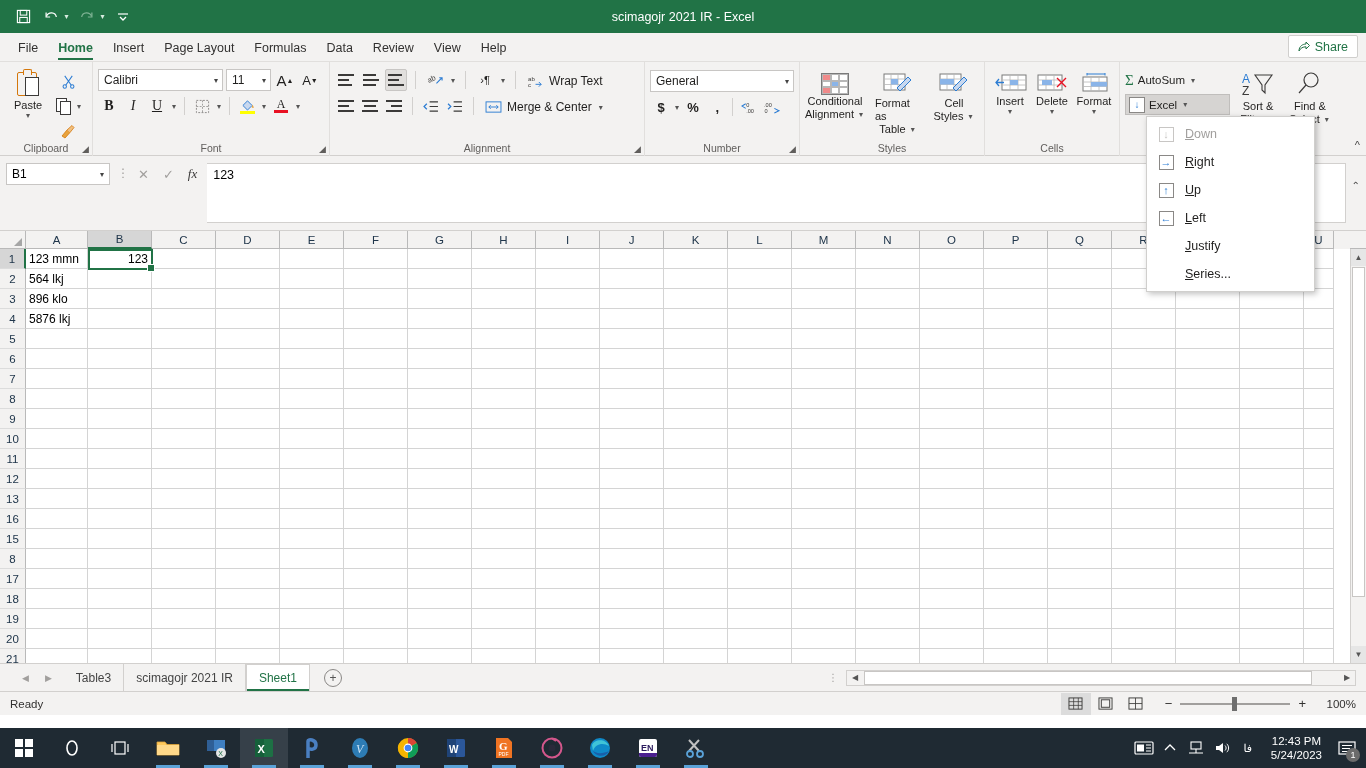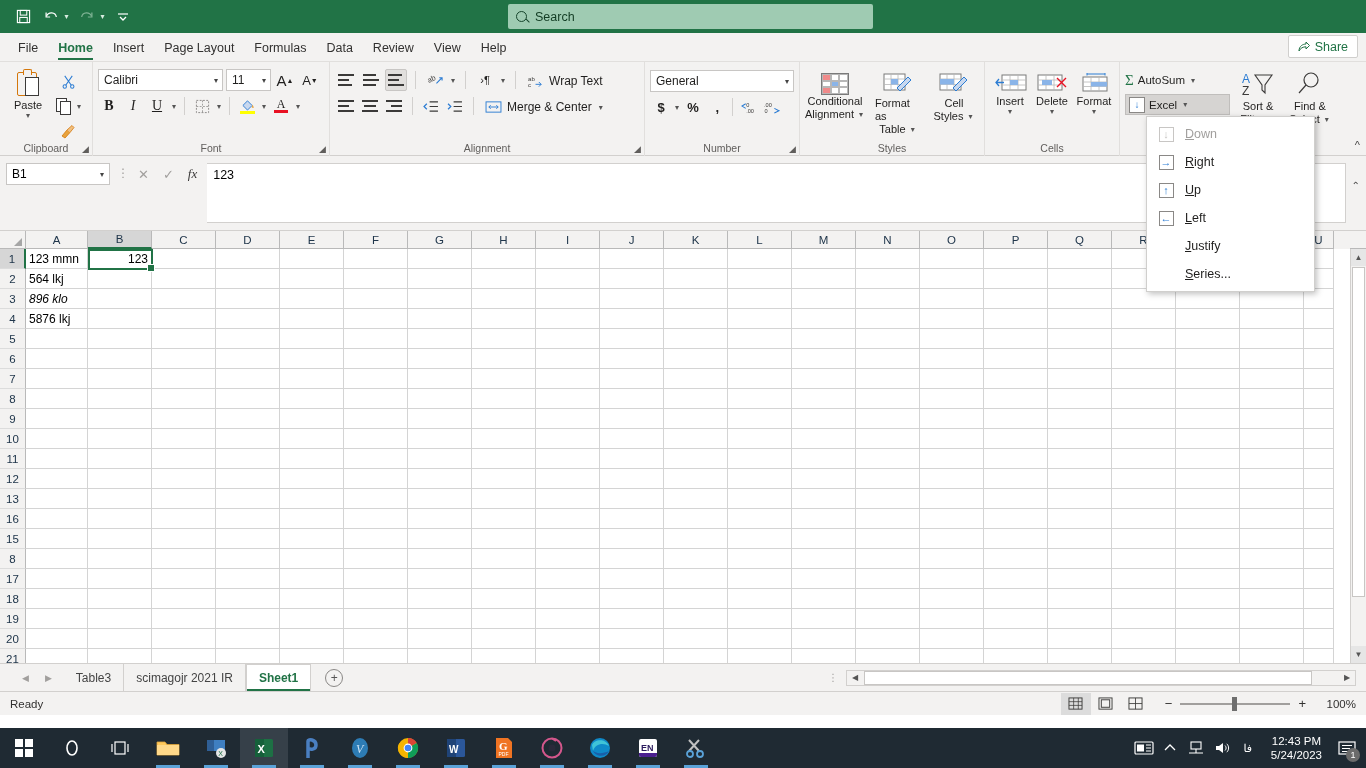--- a/index.html
+++ b/index.html
@@ -232,21 +232,21 @@
     height: 28px; background: #f3f2f1; display: flex; align-items: center;
     border-top: 1px solid #d2d0ce; padding-left: 6px;
   }
   .navarrows { display: flex; gap: 16px; padding: 0 12px 0 16px; color: #a19f9d; font-size: 9px; }
   .stab {
     font-size: 12px; color: #444; padding: 0 12px; height: 27px;
     display: flex; align-items: center; border-right: 1px solid #d2d0ce; position: relative;
   }
   .stab:first-of-type { border-left: 1px solid #d2d0ce; }
   .stab.active {
-    background: #fff; color: #217346; font-weight: bold;
+    background: #fff; color: #217346; font-weight: normal;
     border-top: 1px solid #d2d0ce; border-right: 1px solid #d2d0ce; border-left: 1px solid #d2d0ce;
     border-bottom: none;
   }
   .stab.active::before {
     content: ''; position: absolute; left: 0; right: 0; bottom: 0; height: 2px; background: #217346;
   }
   .addsheet {
     width: 18px; height: 18px; border-radius: 50%; border: 1px solid #8a8886;
     color: #555; font-size: 12px; display: flex; align-items: center; justify-content: center;
     margin-left: 14px;
@@ -342,24 +342,20 @@
       <div class="qat-btn">
         <svg width="14" height="12" viewBox="0 0 14 12">
             <path d="M2 3 H12" stroke="#fff" stroke-width="1.2"></path>
             <path d="M4 6 L7 9 L10 6" fill="none" stroke="#fff" stroke-width="1.3"></path>
           </svg>
       </div>
     </div>
 
     <div class="title-text">scimagojr 2021 IR  -  Excel</div>
 
-    <div class="search-box">
-      <span class="mag"></span>
-      <span>Search</span>
-    </div>
 
   </div>
 
   <div class="tabbar">
     <div class="tab">File</div>
     <div class="tab active">Home</div>
     <div class="tab">Insert</div>
     <div class="tab">Page Layout</div>
     <div class="tab">Formulas</div>
     <div class="tab">Data</div>
@@ -844,21 +840,21 @@
             <div class="cell" style="width: 64px;"></div>
             <div class="cell" style="width: 64px;"></div>
             <div class="cell" style="width: 64px;"></div>
             <div class="cell" style="width: 64px;"></div>
             <div class="cell" style="width: 64px;"></div>
             <div class="cell" style="width: 64px;"></div>
             <div class="cell" style="width: 64px;"></div>
             <div class="cell" style="width: 30px;"></div>
           </div>
           <div class="grow-r">
-            <div class="cell" style="width: 62px; font-style: italic;">896 klo</div>
+            <div class="cell" style="width: 62px;">896 klo</div>
             <div class="cell" style="width: 64px;"></div>
             <div class="cell" style="width: 64px;"></div>
             <div class="cell" style="width: 64px;"></div>
             <div class="cell" style="width: 64px;"></div>
             <div class="cell" style="width: 64px;"></div>
             <div class="cell" style="width: 64px;"></div>
             <div class="cell" style="width: 64px;"></div>
             <div class="cell" style="width: 64px;"></div>
             <div class="cell" style="width: 64px;"></div>
             <div class="cell" style="width: 64px;"></div>

